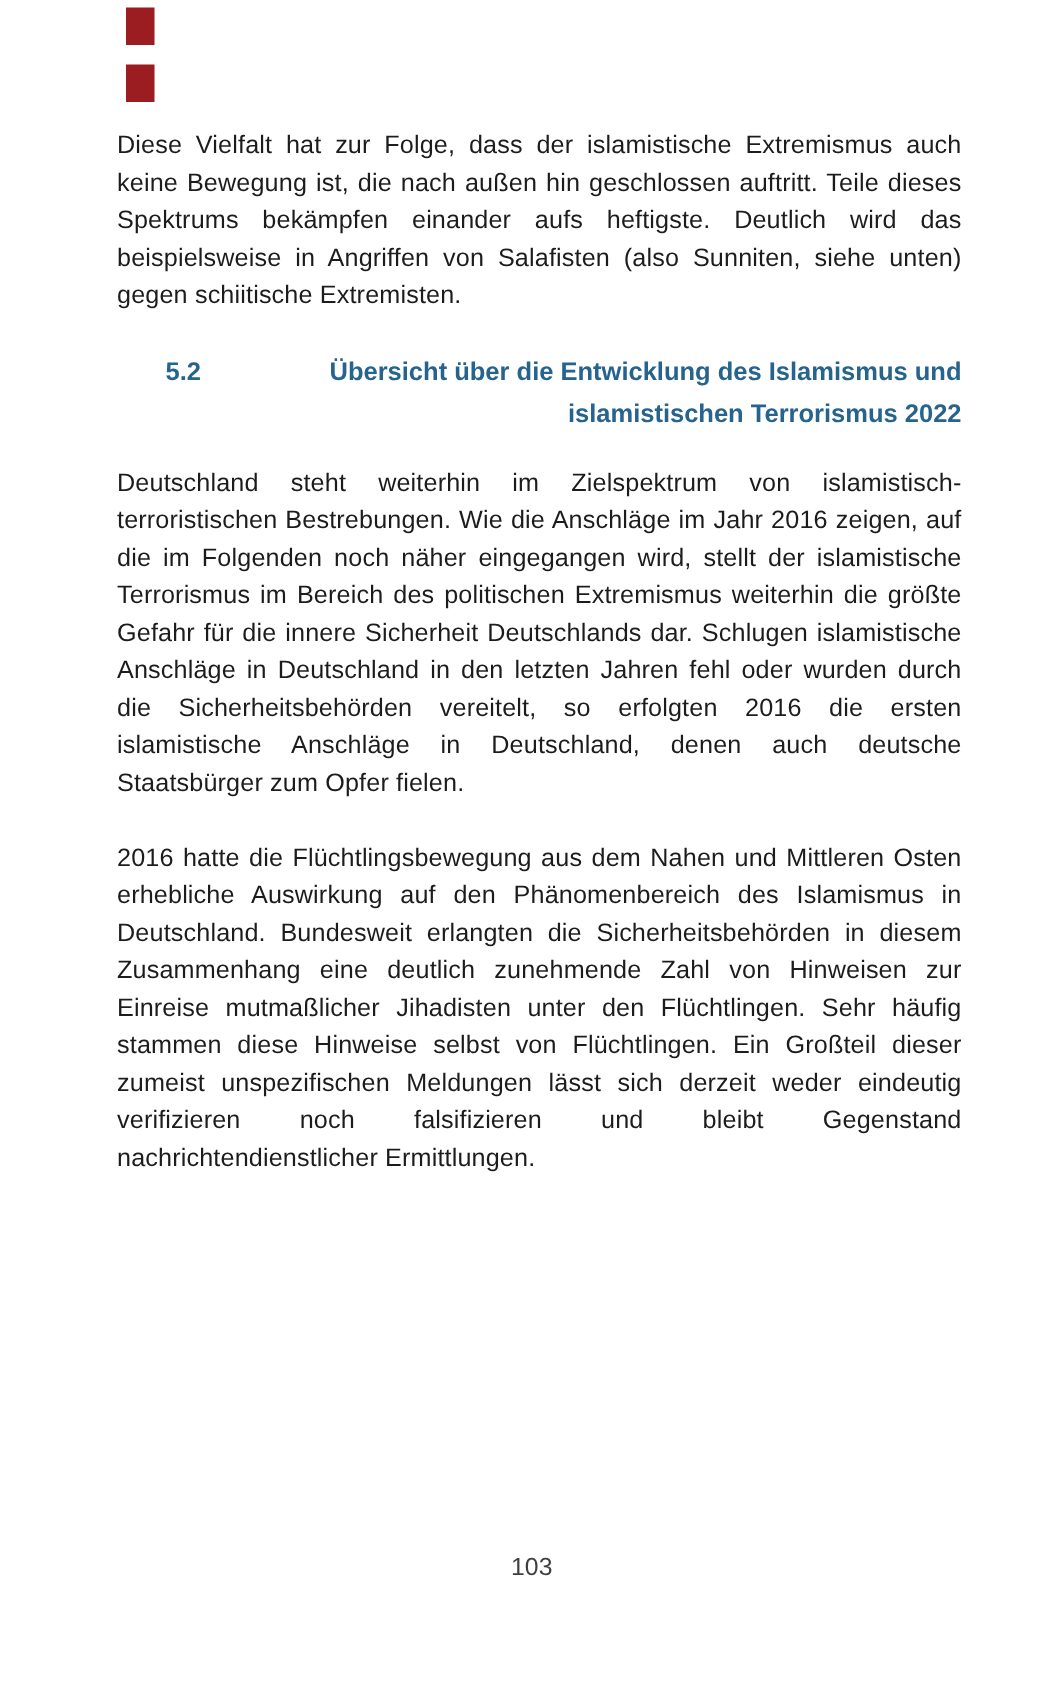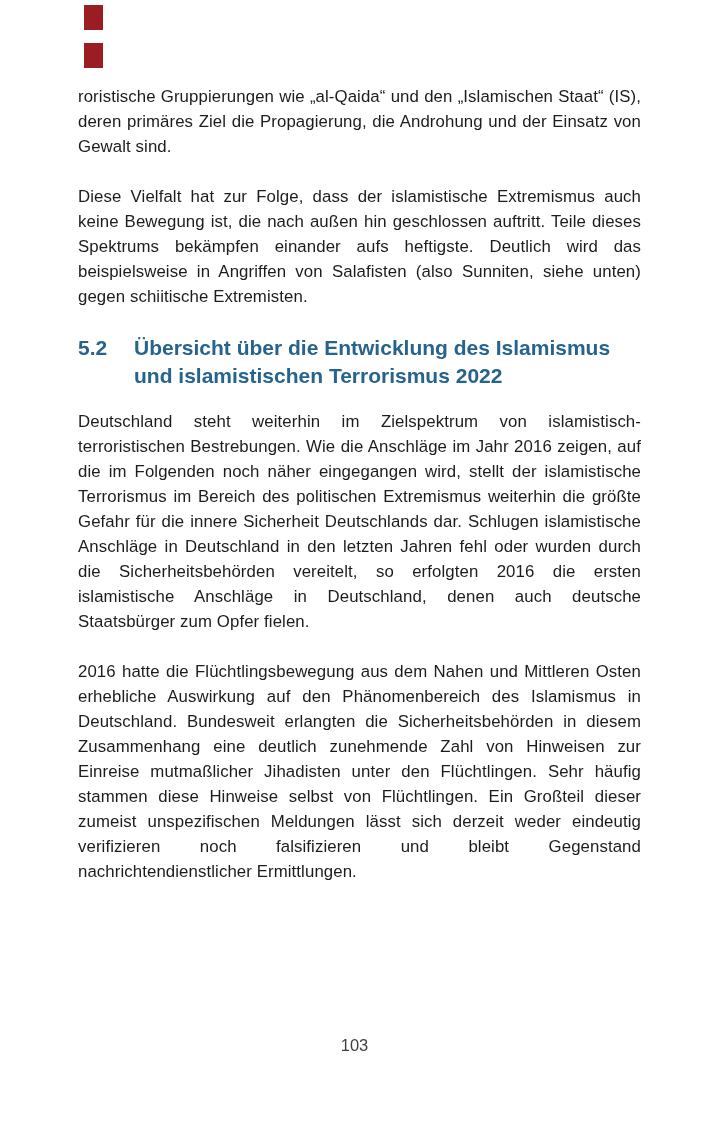--- a/index.html
+++ b/index.html
@@ -37,24 +37,24 @@
     line-height: 25px;
     text-align: justify;
     hyphens: auto;
     -webkit-hyphens: auto;
     letter-spacing: 0.1px;
   }
   .section-heading {
     display: flex;
     margin: 14px 0 20px 0;
     color: var(--heading, #26648e);
-    font-size: 21px;
+    font-size: 17px;
     line-height: 27.5px;
     font-weight: bold;
-    text-align: left;
+    text-align: right;
   }
   .section-number { flex: 0 0 56px; }
   .section-title { flex: 1; }
 
   .page-footer {
     position: absolute;
     left: 0;
     top: 1036px;
     width: 709px;
     text-align: center;
@@ -64,21 +64,20 @@
     color: #3f3f3f;
   }
 </style>
 </head>
 <body style="color: rgb(28, 28, 28); background: rgb(255, 255, 255);">
 
 <div class="tab-marker tab-1"></div>
 <div class="tab-marker tab-2"></div>
 
 <main class="text-column">
-  <p class="body-par">roristische Gruppierungen wie „al-Qaida“ und den „Islamischen Staat“ (IS), deren primäres Ziel die Propagierung, die Androhung und der Einsatz von Gewalt sind.</p>
 
   <p class="body-par">Diese Vielfalt hat zur Folge, dass der islamistische Extremismus auch keine Bewegung ist, die nach außen hin geschlossen auftritt. Teile dieses Spektrums bekämpfen einander aufs heftigste. Deutlich wird das beispielsweise in Angriffen von Salafisten (also Sunniten, siehe unten) gegen schiitische Extremisten.</p>
 
   <h2 class="section-heading">
     <span class="section-number">5.2</span>
     <span class="section-title">Übersicht über die Entwicklung des Islamismus und islamistischen Terrorismus 2022</span>
   </h2>
 
   <p class="body-par">Deutschland steht weiterhin im Zielspektrum von islamistisch-terroristischen Bestrebungen. Wie die Anschläge im Jahr 2016 zeigen, auf die im Folgenden noch näher eingegangen wird, stellt der islamistische Terrorismus im Bereich des politischen Extremismus weiterhin die größte Gefahr für die innere Sicherheit Deutschlands dar. Schlugen islamistische Anschläge in Deutschland in den letzten Jahren fehl oder wurden durch die Sicherheitsbehörden vereitelt, so erfolgten 2016 die ersten islamistische Anschläge in Deutschland, denen auch deutsche Staatsbürger zum Opfer fielen.</p>
 

